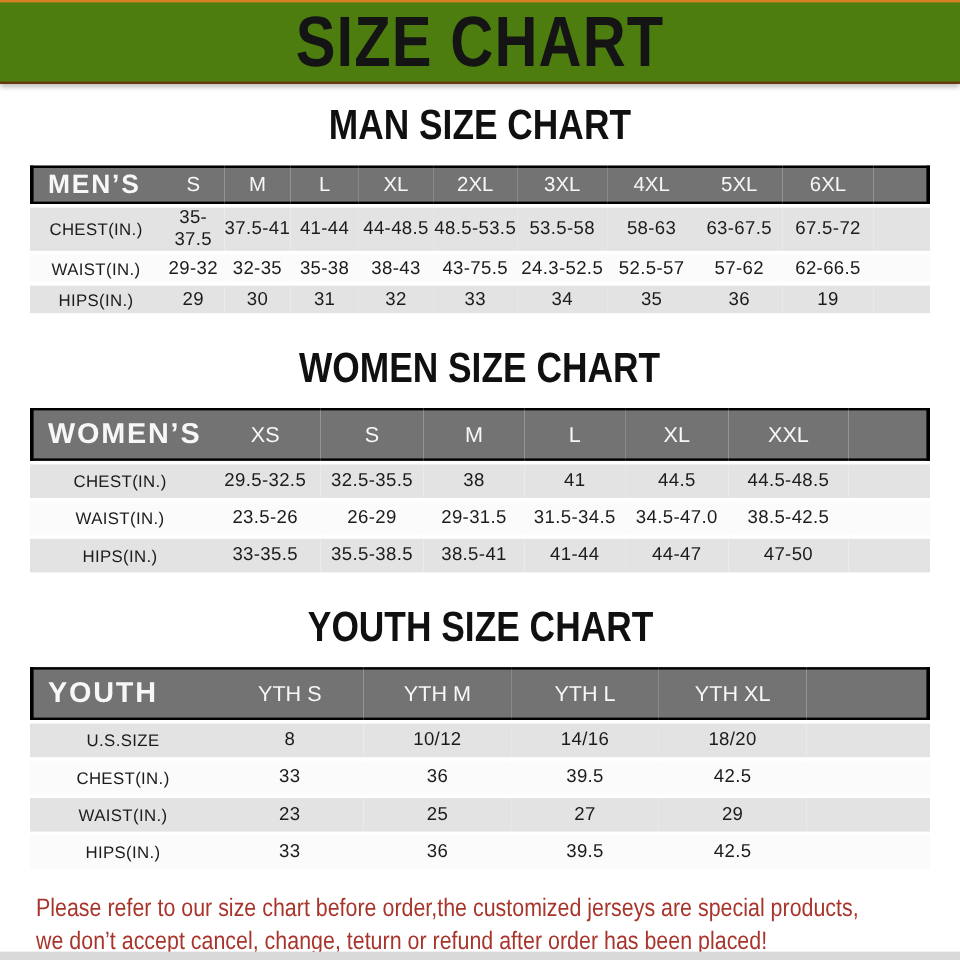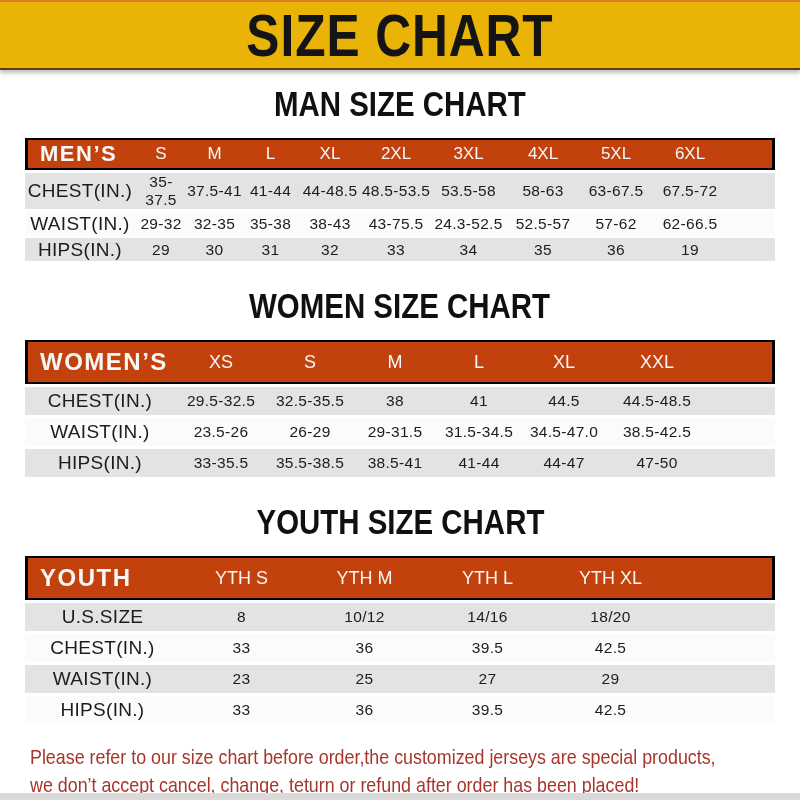--- a/index.html
+++ b/index.html
@@ -2,21 +2,21 @@
 <html><head>
 <meta charset="utf-8">
 <style>
   html, body { margin:0; padding:0; }
   body {
     width:800px; height:800px; position:relative; overflow:hidden;
     background:#ffffff;
     font-family:"Liberation Sans", sans-serif;
   }
   .banner {
-    height:70px; background:#eab308;
+    height:70px; background:#4d7c0f;
     display:flex; align-items:center; justify-content:center;
     border-top:2px solid #d97f24;
     border-bottom:2px solid #69380e;
     box-shadow:0 3px 4px rgba(0,0,0,0.25);
     box-sizing:border-box;
   }
   .banner-title {
     margin:0; font-size:54px; font-weight:bold; color:#141414;
     letter-spacing:1px; line-height:1;
   }
@@ -27,21 +27,21 @@
   }
   .heading-men   { margin-top:16px; }
   .heading-women { margin-top:24px; }
   .heading-youth { margin-top:24px; }
 
   table.size-table {
     width:750px; margin:13px auto 0; table-layout:fixed;
     border-collapse:separate; border-spacing:0 3px;
   }
   .head-row th {
-    background:#c2410c; color:#f7f7f7; font-weight:normal;
+    background:#737373; color:#f7f7f7; font-weight:normal;
     text-align:center; padding:0; border-top:2px solid #000; border-bottom:2px solid #000;
   }
   .head-row th:first-child { border-left:3px solid #000; }
   .head-row th:last-child  { border-right:3px solid #000; }
   table.men   .head-row th { height:28px; font-size:17px; }
   table.women .head-row th, table.youth .head-row th { height:40px; font-size:18px; }
   th.group-label {
     text-align:left !important; padding-left:12px !important;
     font-weight:bold !important; letter-spacing:1.5px;
   }
@@ -50,21 +50,21 @@
 
   tbody td {
     text-align:center; color:#1c1c1c; padding:0;
     font-size:15.5px; letter-spacing:0.3px;
   }
   table.men   tbody td { height:23px; }
   table.women tbody td { height:28px; }
   table.youth tbody td { height:28px; }
   tbody tr:nth-child(odd)  td { background:#E3E3E3; }
   tbody tr:nth-child(even) td { background:#FBFBFB; }
-  td.row-label { font-size:19px; }
+  td.row-label { font-size:14px; }
 
   .note { margin:16px 0 0 30px; color:#A8352C; transform:scaleX(0.85); transform-origin:left top; white-space:nowrap; }
   .note p { margin:0; font-size:21px; line-height:28px; }
   .bottom-edge { position:absolute; left:0; bottom:0; width:800px; height:7px; background:#d9d9d9; }
 </style>
 </head>
 <body>
 
 <div class="page">
 

